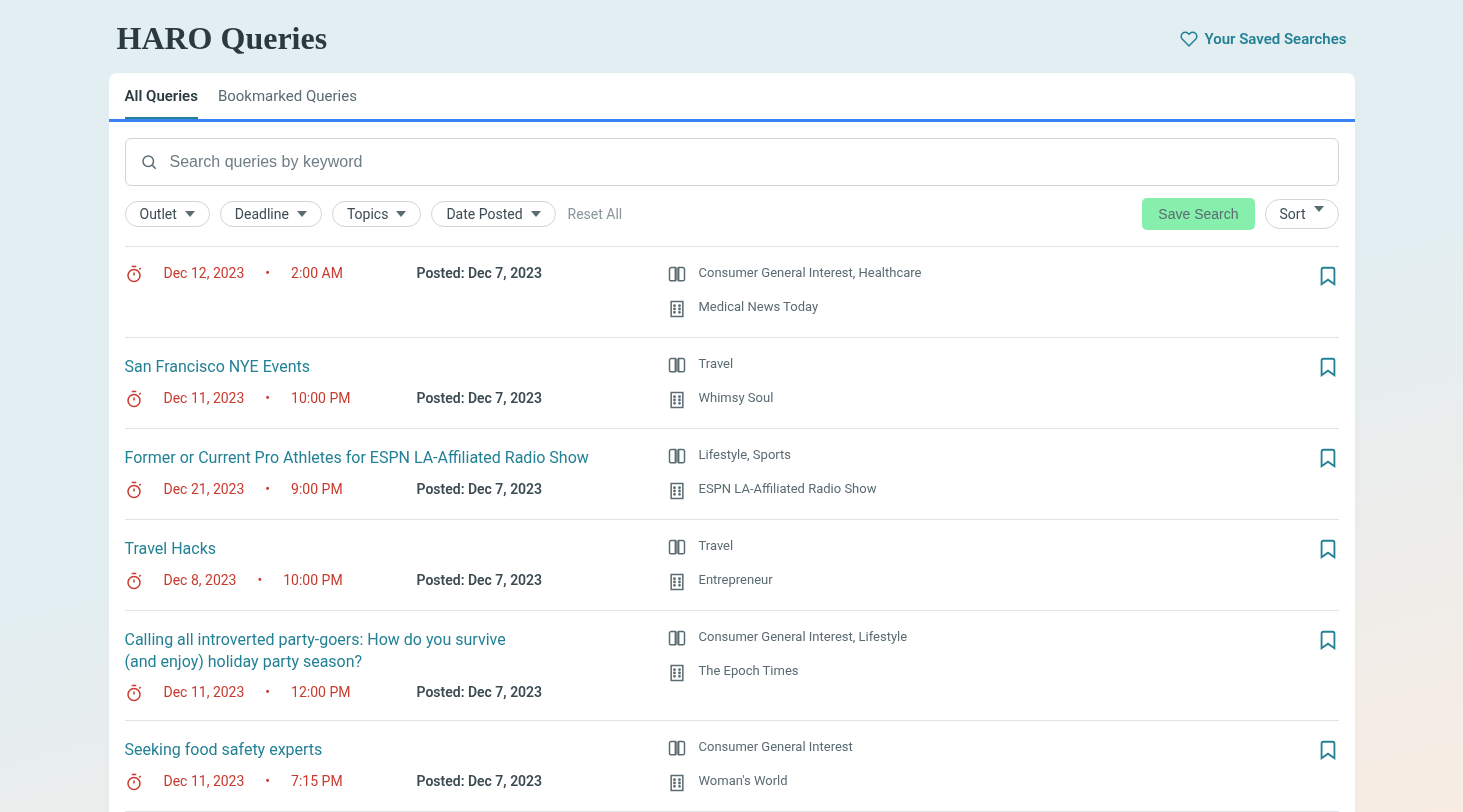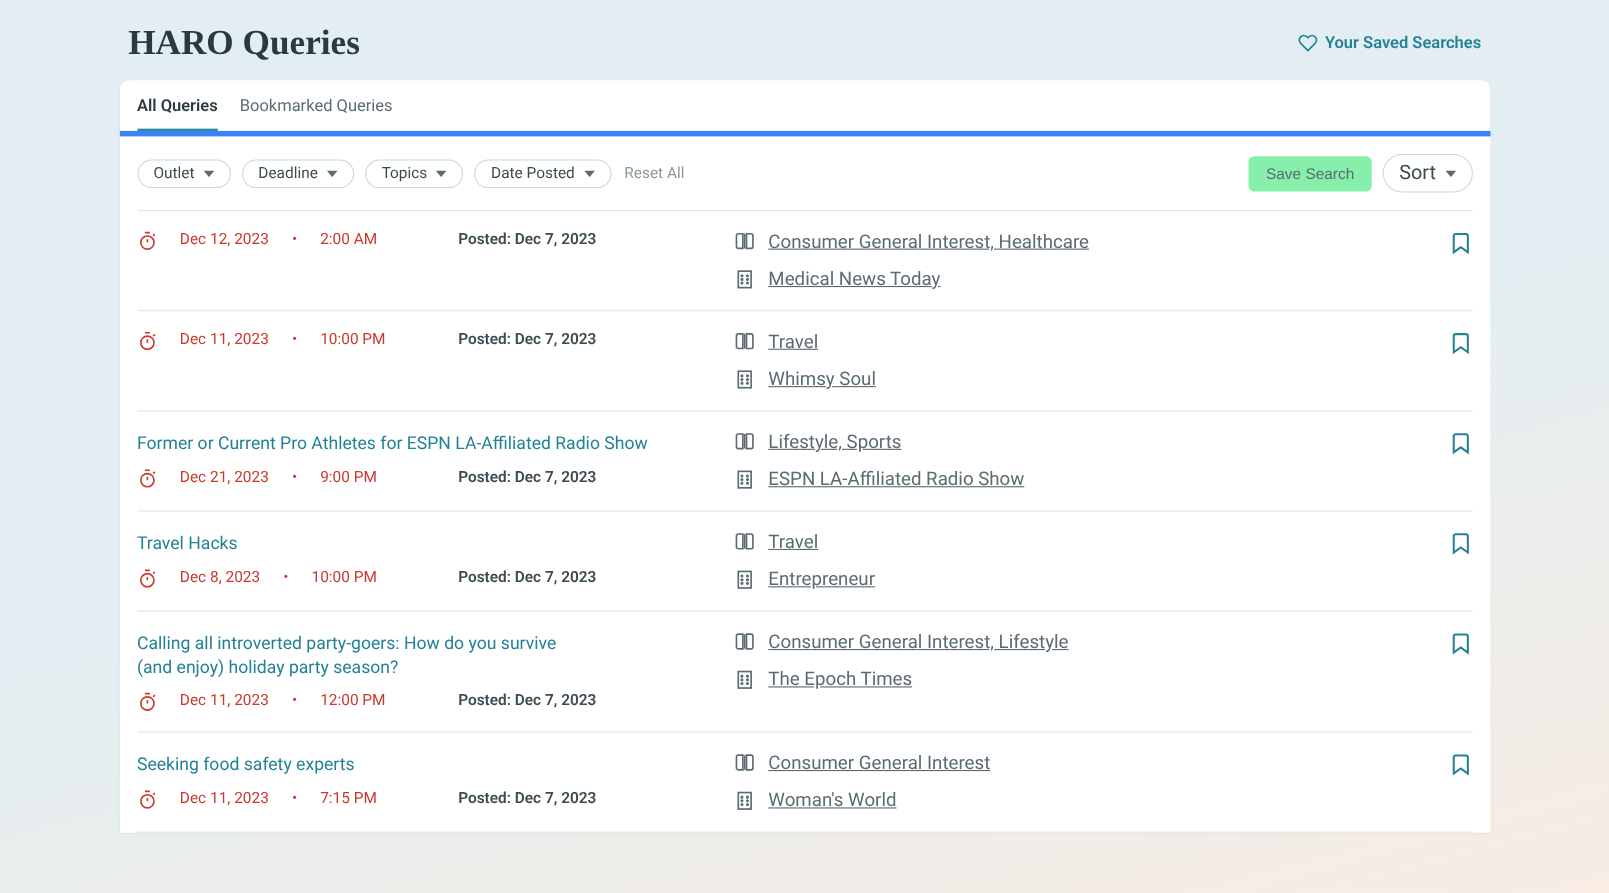--- a/index.html
+++ b/index.html
@@ -45,21 +45,21 @@
       height: 18px;
     }
     .card {
       background: #ffffff;
       border-radius: 8px 8px 0 0;
       padding: 0;
       box-shadow: 0 1px 3px rgba(0,0,0,0.04);
     }
     .tabs {
       display: flex;
-      border-bottom: 5px solid #3b82f6;
+      border-bottom: 3px solid #3b82f6;
       padding: 0 16px;
     }
     .tab {
       padding: 14px 0 12px 0;
       margin-right: 20px;
       font-size: 15px;
       color: #5a6b72;
       cursor: pointer;
       border-bottom: 2px solid transparent;
     }
@@ -133,26 +133,26 @@
       background: #86efac;
       border: none;
       border-radius: 5px;
       padding: 8px 16px;
       font-size: 14px;
       color: #5a6b72;
       cursor: pointer;
     }
     .sort-pill {
       display: flex;
-      align-items: center;
+      align-items: flex-start;
       gap: 8px;
       border: 1px solid #cfd7da;
       border-radius: 18px;
       padding: 6px 14px;
-      font-size: 18px;
+      font-size: 14px;
       color: #3c4b52;
       background: #fff;
       cursor: pointer;
     }
     .list {
       border-top: 1px solid #e0e4e6;
       margin: 0 16px;
     }
     .list-row {
       display: flex;
@@ -195,23 +195,22 @@
       margin-top: 0;
     }
     .meta-group {
       display: flex;
       flex-direction: column;
       gap: 14px;
     }
     .meta-line {
       display: flex;
       gap: 12px;
-      font-size: 17px;
+      font-size: 13px;
       color: #5a6b72;
-      text-decoration: underline;
     }
     .meta-icon {
       width: 20px;
       height: 20px;
       color: #5a6b72;
       flex-shrink: 0;
     }
     .bookmark-btn {
       width: 22px;
       height: 22px;
@@ -234,20 +233,27 @@
     </div>
   </div>
 
   <div class="card">
     <div class="tabs">
       <div class="tab active">All Queries</div>
       <div class="tab">Bookmarked Queries</div>
     </div>
 
     <div class="controls-area">
+      <div class="search-wrapper">
+        <svg class="search-icon" viewBox="0 0 24 24" fill="none" stroke="currentColor" stroke-width="2">
+          <circle cx="11" cy="11" r="7"></circle>
+          <line x1="21" y1="21" x2="16.5" y2="16.5"></line>
+        </svg>
+        <input class="search-input" type="text" placeholder="Search queries by keyword" style="">
+      </div>
 
       <div class="filter-row">
         <div class="filter-pill">
           <span>Outlet</span>
           <svg class="caret-down" viewBox="0 0 10 6" fill="currentColor">
               <path d="M0 0 L5 6 L10 0 Z"></path>
             </svg>
         </div>
         <div class="filter-pill">
           <span>Deadline</span>
@@ -330,20 +336,21 @@
           <span>Medical News Today</span>
         </div>
       </div>
       <svg class="bookmark-btn" viewBox="0 0 24 24" fill="none" stroke="currentColor" stroke-width="2">
               <path d="M19 21l-7-5-7 5V5a2 2 0 0 1 2-2h10a2 2 0 0 1 2 2z"></path>
             </svg>
     </div>
   </div>
         <div class="list-row">
     <div style="flex:0 0 542px;">
+      <div class="query-title">San Francisco NYE Events</div>
       <div style="display:flex;">
         <div style="width:292px;">
           <div class="deadline-row">
             <svg class="stopwatch-icon" viewBox="0 0 24 24" fill="none" stroke="currentColor" stroke-width="2">
                     <circle cx="12" cy="14" r="8"></circle>
                     <line x1="12" y1="14" x2="12" y2="10"></line>
                     <line x1="9" y1="2" x2="15" y2="2"></line>
                     <line x1="19" y1="6" x2="21" y2="4"></line>
                   </svg>
             <span>Dec 11, 2023</span>

